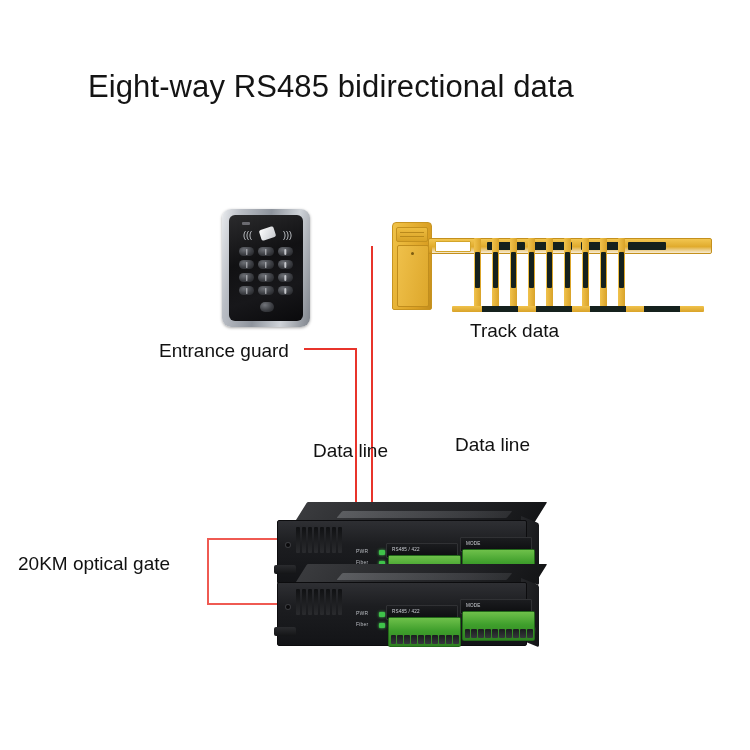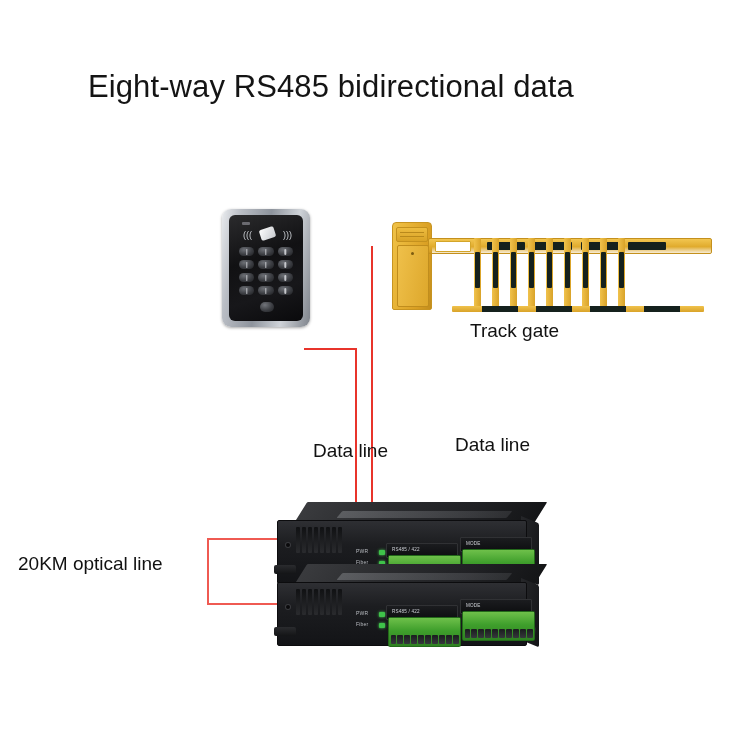--- a/index.html
+++ b/index.html
@@ -391,18 +391,19 @@
             <i></i>
             <i></i>
             <i></i>
             <i></i>
             <i></i>
         </div>
       </div>
     </div>
   </div>
 
-  <div class="callout" id="label-track">Track gate</div>
+  <div class="callout" id="label-entrance">Entrance guard</div>
+  <div class="callout" id="label-track">Track data</div>
   <div class="callout" id="label-data-left">Data line</div>
   <div class="callout" id="label-data-right">Data line</div>
-  <div class="callout" id="label-fiber">20KM optical line</div>
+  <div class="callout" id="label-fiber">20KM optical gate</div>
 
 </div>
 
 </body></html>

